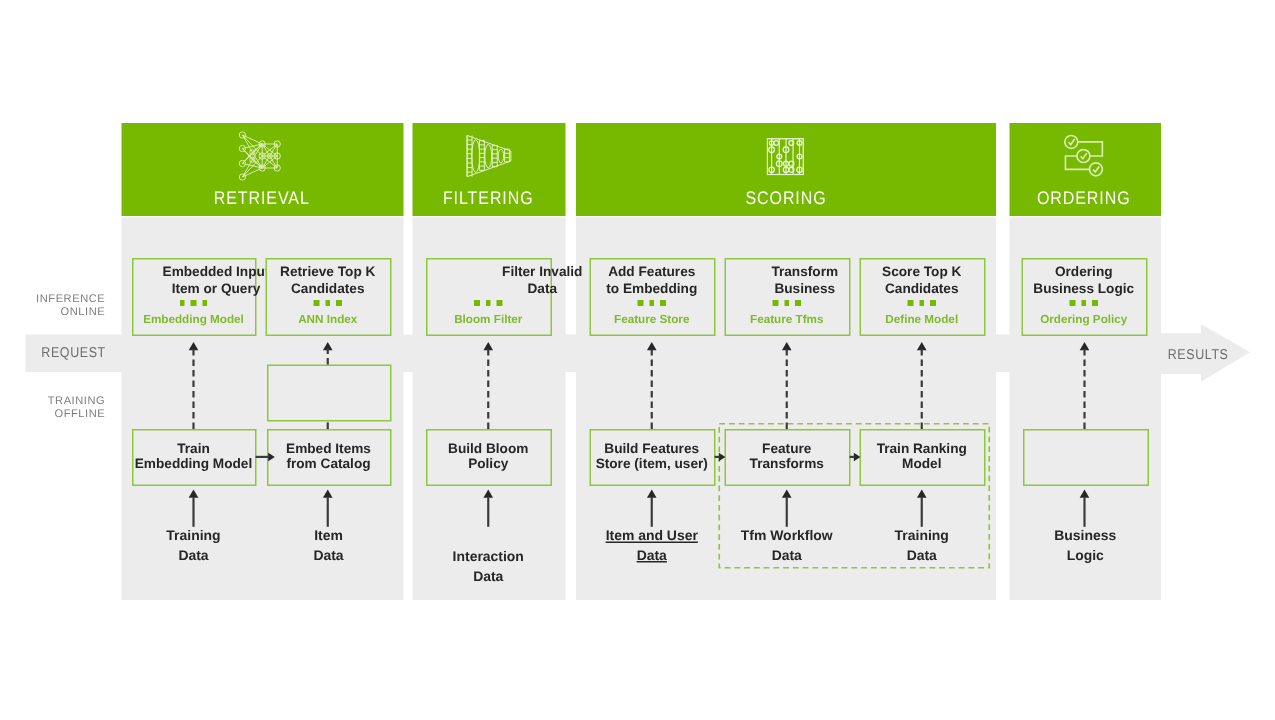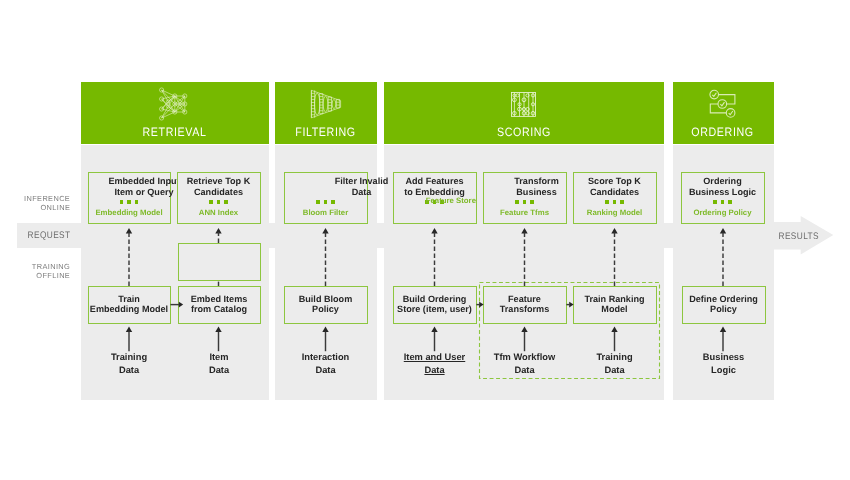--- a/index.html
+++ b/index.html
@@ -199,41 +199,41 @@
   <div class="box-sub" style="left:284px;top:208px;width:83px;">Bloom Filter</div>
 
   <div class="box" style="left:393px;top:172px;width:83.6px;height:52px;"></div>
   <div class="box-main" style="left:393px;top:176px;width:83px;">
     <div>Add Features</div>
     <div>to Embedding</div>
   </div>
   <div class="dots" style="left:393px;top:200px;width:83px;">
     <span class="dot"></span><span class="dot"></span><span class="dot"></span>
   </div>
-  <div class="box-sub" style="left:393px;top:196px;width:83px;text-align:right;">Feature Store</div>
+  <div class="box-sub" style="left:393px;top:208px;width:83px;">Feature Store</div>
 
   <div class="box" style="left:483px;top:172px;width:83.6px;height:52px;"></div>
   <div class="box-main" style="left:483px;top:176px;width:83px;margin-left:12px;">
     <div>Transform</div>
     <div>Business</div>
   </div>
   <div class="dots" style="left:483px;top:200px;width:83px;">
     <span class="dot"></span><span class="dot"></span><span class="dot"></span>
   </div>
   <div class="box-sub" style="left:483px;top:208px;width:83px;">Feature Tfms</div>
 
   <div class="box" style="left:573px;top:172px;width:83.6px;height:52px;"></div>
   <div class="box-main" style="left:573px;top:176px;width:83px;">
     <div>Score Top K</div>
     <div>Candidates</div>
   </div>
   <div class="dots" style="left:573px;top:200px;width:83px;">
     <span class="dot"></span><span class="dot"></span><span class="dot"></span>
   </div>
-  <div class="box-sub" style="left:573px;top:208px;width:83px;">Ranking Model</div>
+  <div class="box-sub" style="left:573px;top:208px;width:83px;">Define Model</div>
 
   <div class="box" style="left:681px;top:172px;width:83.6px;height:52px;"></div>
   <div class="box-main" style="left:681px;top:176px;width:83px;">
     <div>Ordering</div>
     <div>Business Logic</div>
   </div>
   <div class="dots" style="left:681px;top:200px;width:83px;">
     <span class="dot"></span><span class="dot"></span><span class="dot"></span>
   </div>
   <div class="box-sub" style="left:681px;top:208px;width:83px;">Ordering Policy</div>
@@ -257,41 +257,37 @@
   </div>
 
   <div class="box" style="left:284px;top:286px;width:83.6px;height:38px;"></div>
   <div class="box-main" style="left:284px;top:293.5px;width:83px;">
     <div>Build Bloom</div>
     <div>Policy</div>
   </div>
 
   <div class="box" style="left:393px;top:286px;width:83.6px;height:38px;"></div>
   <div class="box-main" style="left:391px;top:293.5px;width:87px;">
-    <div>Build Ordering</div>
+    <div>Build Features</div>
     <div>Store (item, user)</div>
   </div>
 
   <div class="box" style="left:483px;top:286px;width:83.6px;height:38px;"></div>
   <div class="box-main" style="left:483px;top:293.5px;width:83px;">
     <div>Feature</div>
     <div>Transforms</div>
   </div>
 
   <div class="box" style="left:573px;top:286px;width:83.6px;height:38px;"></div>
   <div class="box-main" style="left:573px;top:293.5px;width:83px;">
     <div>Train Ranking</div>
     <div>Model</div>
   </div>
 
   <div class="box" style="left:682px;top:286px;width:83.6px;height:38px;"></div>
-  <div class="box-main" style="left:682px;top:293.5px;width:83px;">
-    <div>Define Ordering</div>
-    <div>Policy</div>
-  </div>
 
   <svg class="arrowlayer" width="850" height="480" viewBox="0 0 850 480">
     <g fill="#262626" stroke="none">
       <path d="M129.0,228.0 L125.8,233.5 L132.2,233.5 Z"></path>
       <path d="M218.5,228.0 L215.3,233.5 L221.7,233.5 Z"></path>
       <path d="M325.5,228.0 L322.3,233.5 L328.7,233.5 Z"></path>
       <path d="M434.5,228.0 L431.3,233.5 L437.7,233.5 Z"></path>
       <path d="M524.5,228.0 L521.3,233.5 L527.7,233.5 Z"></path>
       <path d="M614.5,228.0 L611.3,233.5 L617.7,233.5 Z"></path>
       <path d="M723.0,228.0 L719.8,233.5 L726.2,233.5 Z"></path>
@@ -329,21 +325,21 @@
   </svg>
 
   <div class="datalabel" style="left:88px;top:351px;width:82px;">
     <div>Training</div>
     <div>Data</div>
   </div>
   <div class="datalabel" style="left:178px;top:351px;width:82px;text-align:center;">
     <div>Item</div>
     <div>Data</div>
   </div>
-  <div class="datalabel" style="left:284px;top:351px;width:83px;">
+  <div class="datalabel" style="left:284px;top:365px;width:83px;">
     <div>Interaction</div>
     <div>Data</div>
   </div>
   <div class="datalabel" style="left:393px;top:351px;width:83px;text-decoration:underline;">
     <div>Item and User</div>
     <div>Data</div>
   </div>
   <div class="datalabel" style="left:483px;top:351px;width:83px;">
     <div>Tfm Workflow</div>
     <div>Data</div>

